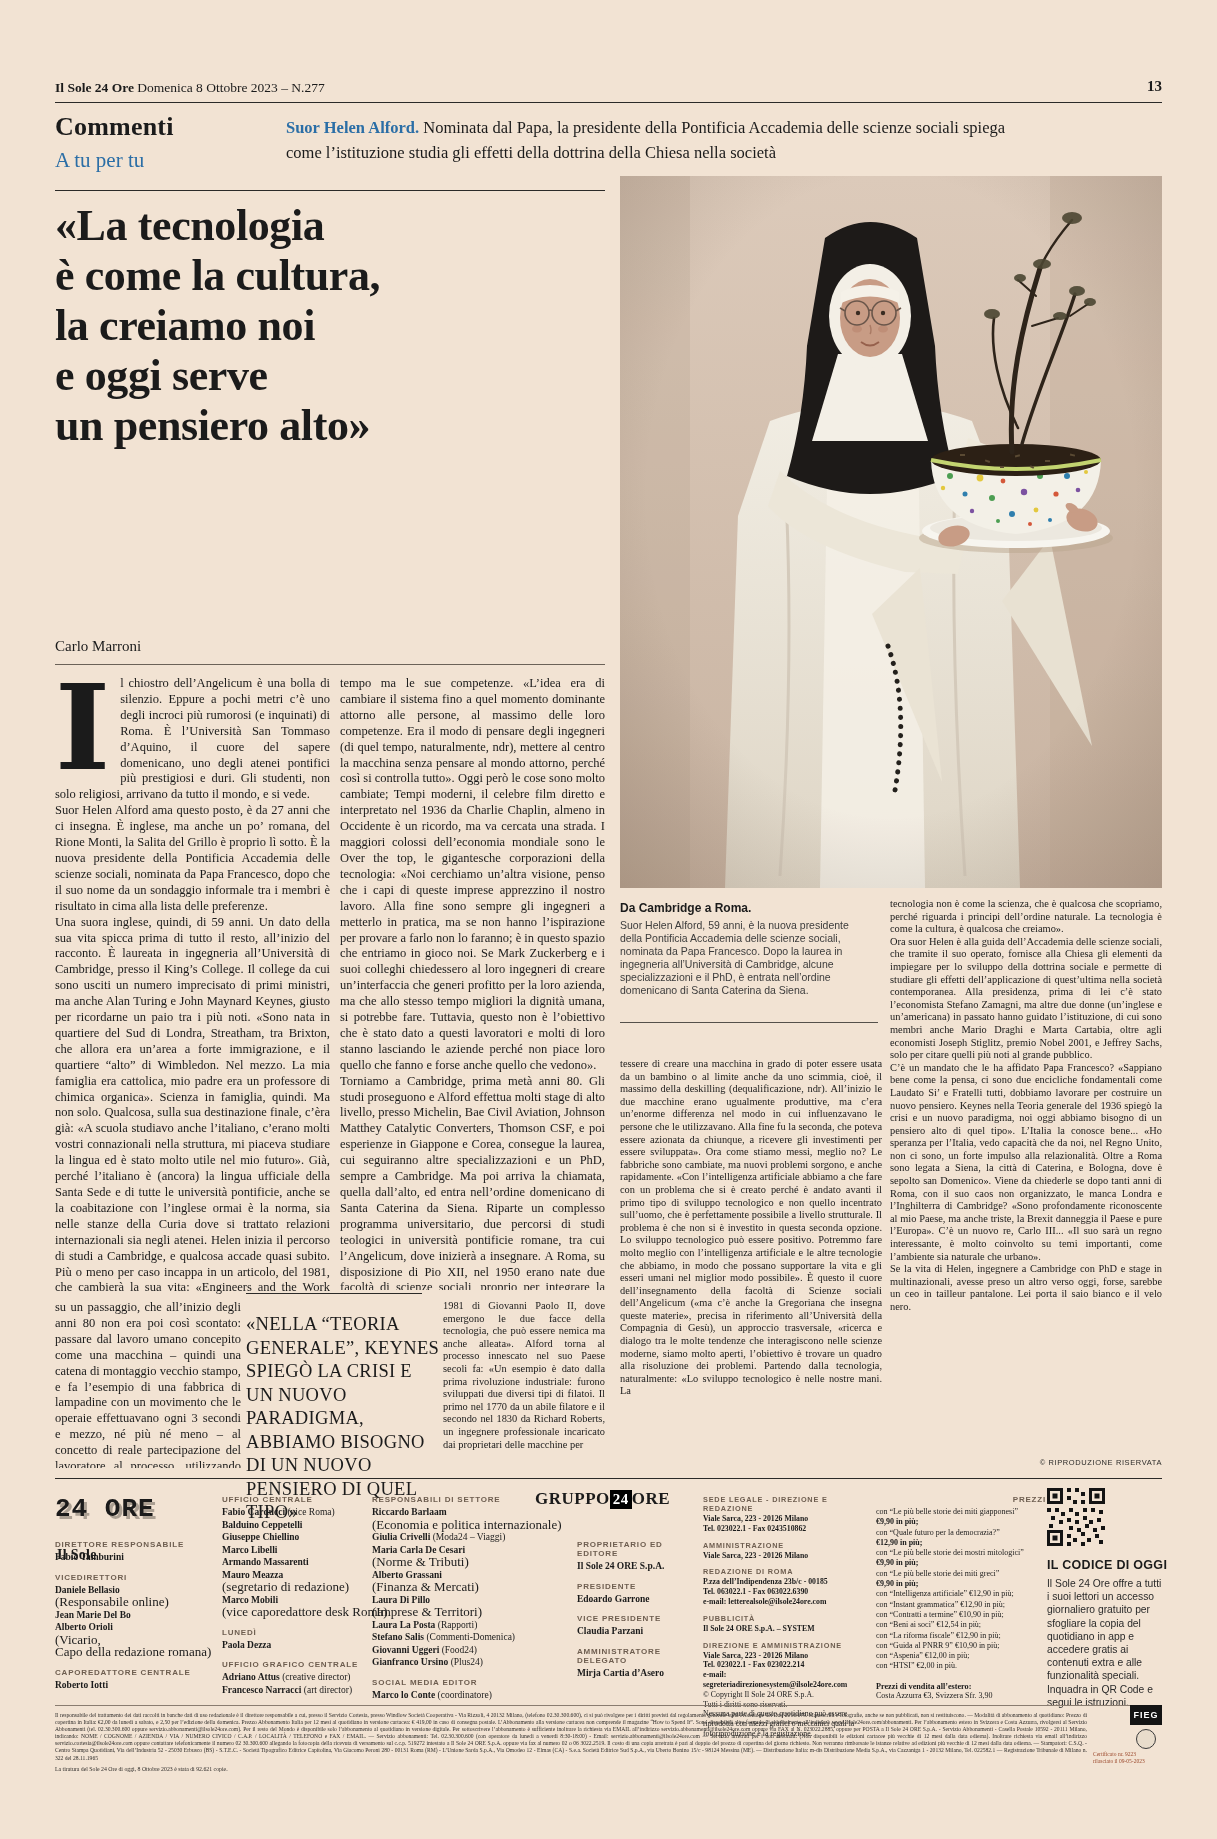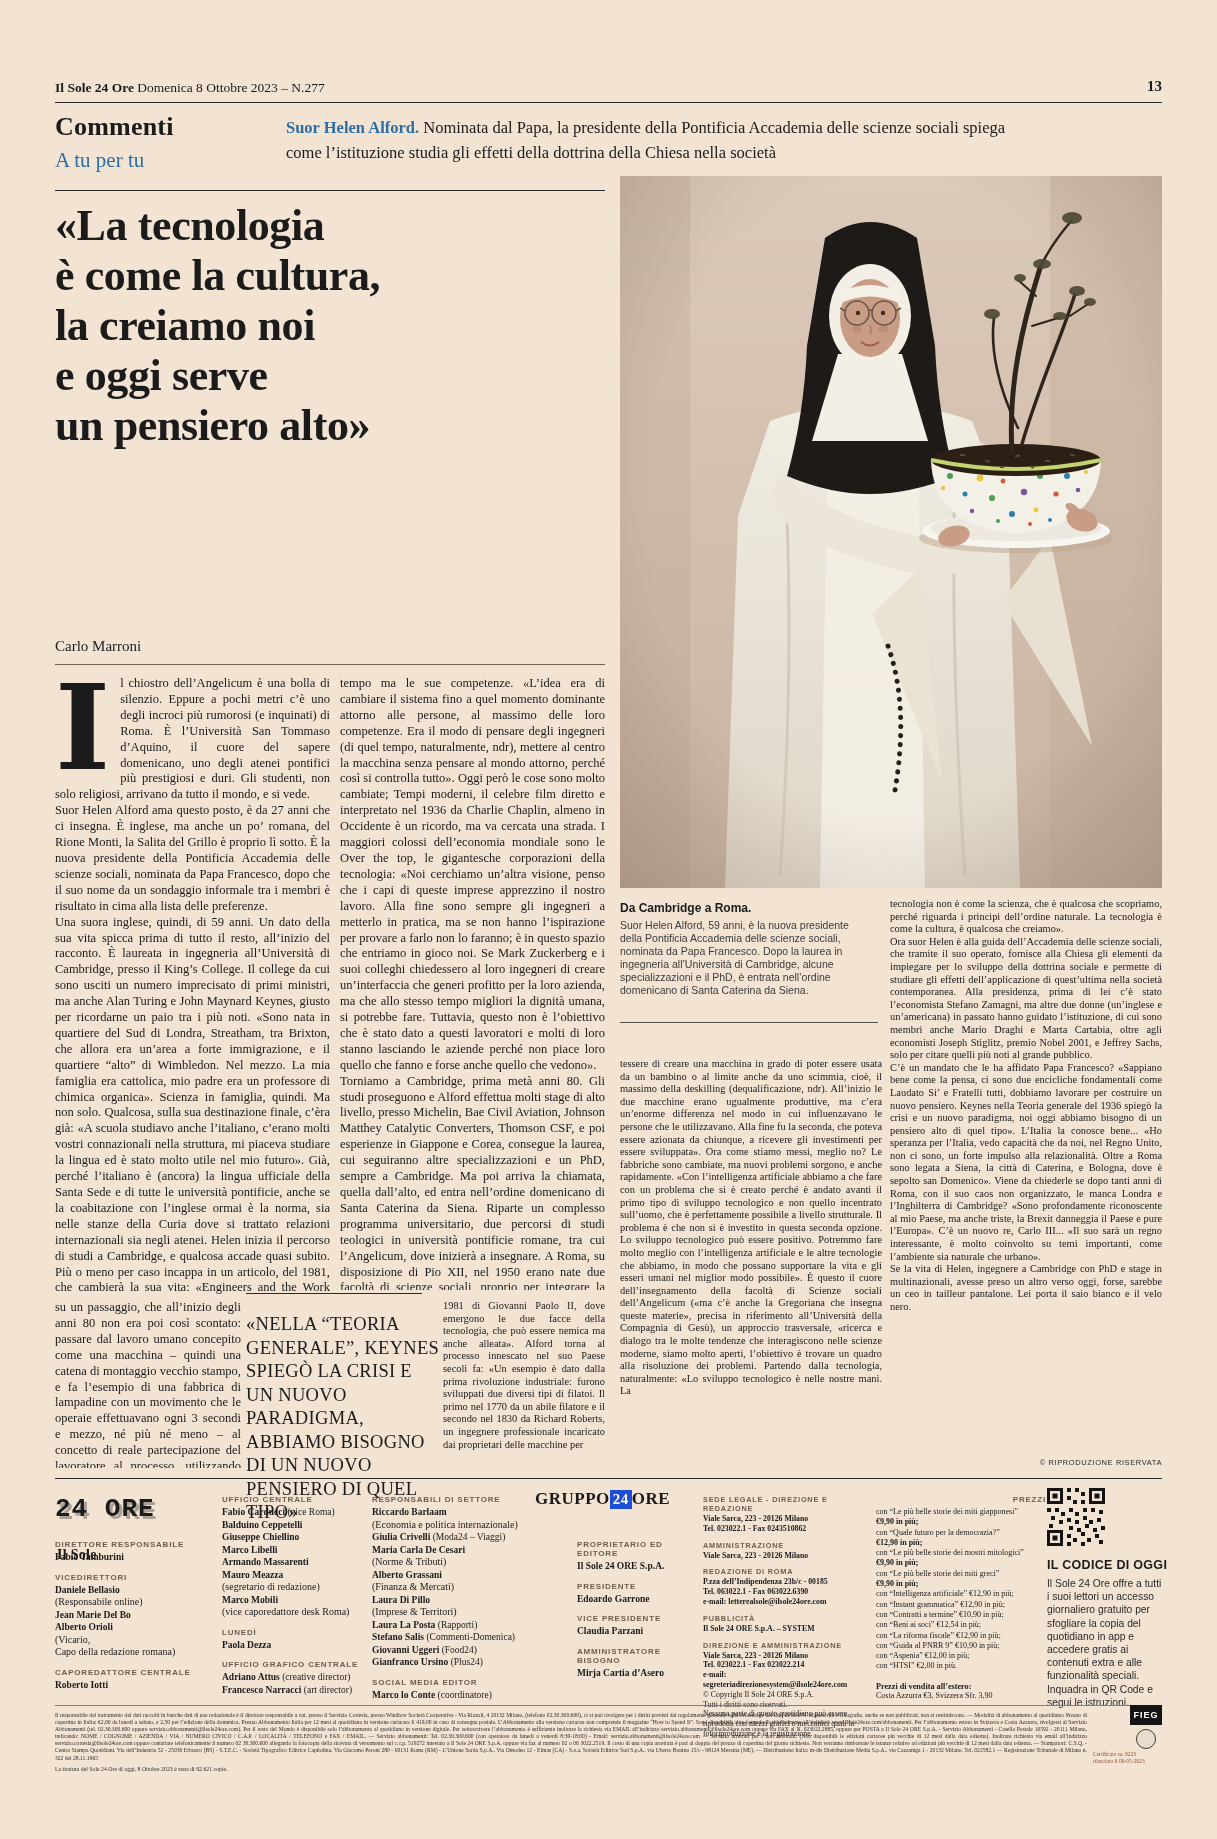--- a/index.html
+++ b/index.html
@@ -47,35 +47,35 @@
 
   
   .f-rule{top:1478px;left:55px;width:1107px;height:1px;background:#2b2a28;}
   .logo-top{top:1547px;left:57px;font-size:14px;font-weight:bold;letter-spacing:.3px;}
   .logo-main{top:1494px;left:55px;font-size:26px;font-weight:bold;font-family:Liberation Mono, monospace;letter-spacing:1px;text-shadow:3px 3px 0 rgba(40,35,30,.35);}
   .fc{position:absolute;}
   .fc .it-h{font-family:"Liberation Sans",sans-serif;font-size:8px;font-weight:bold;letter-spacing:.8px;color:#6e5e50;margin:9px 0 2px;}
   .fc .it-h:first-child{margin-top:0;}
   .fc .it-n{font-size:9.5px;line-height:12.5px;font-weight:bold;}
   .fc .it-n .note{font-weight:normal;}
-  .fc .it-r{font-size:10px;line-height:12.5px;}
+  .fc .it-r{font-size:13px;line-height:12.5px;}
   .fcA{top:1540px;left:55px;width:165px;}
   .fcB{top:1495px;left:222px;width:190px;}
   .fcC{top:1495px;left:372px;width:190px;}
   .fcD{top:1540px;left:577px;width:128px;}
   .fcE{top:1495px;left:703px;width:168px;}
   .fcE .it-n,.fcE .it-r{font-size:7.8px;line-height:9.8px;}
   .fcE .it-h{font-size:7.3px;margin:7px 0 1px;}
   .fcF{top:1495px;left:876px;width:170px;}
   .fcF .it-h{margin-bottom:3px;text-align:right;}
   .fcF .it-pl,.fcF .it-pb{font-size:8px;line-height:10.3px;}
   .fcF .it-pb{font-weight:bold;}
   .fcF .it-h2{font-size:8.2px;font-weight:bold;margin-top:10px;}
   .gruppo{top:1489px;left:535px;font-size:17px;letter-spacing:.5px;font-weight:bold;font-family:"Liberation Serif",serif;}
-  .gruppo .g24{display:inline-block;background:#1d4ed8;color:#fff;padding:1px 3px;font-size:15px;}
+  .gruppo .g24{display:inline-block;background:#000000;color:#fff;padding:1px 3px;font-size:15px;}
   .qr{top:1488px;left:1047px;}
   .codice-title{top:1558px;left:1047px;font-size:12.5px;font-weight:bold;font-family:"Liberation Sans",sans-serif;letter-spacing:.3px;}
   .codice-text{top:1577px;left:1047px;width:118px;font-size:10.3px;line-height:13.2px;font-family:"Liberation Sans",sans-serif;color:#2a2a2a;}
 
   
   .fp-rule{top:1705px;left:55px;width:1107px;height:1px;background:#8a7d70;}
   .fineprint{top:1712px;left:55px;width:1032px;font-size:5.6px;line-height:7.1px;text-align:justify;color:#2e2c2a;}
   .tiratura{top:1766px;left:55px;width:1032px;font-size:5.8px;color:#2e2c2a;}
   .fieg{top:1705px;left:1130px;width:32px;height:20px;background:#141414;color:#fff;font-family:"Liberation Sans",sans-serif;font-weight:bold;font-size:9px;text-align:center;line-height:20px;letter-spacing:1px;}
   .emblem{top:1729px;left:1136px;width:18px;height:18px;border:1.5px solid #3a3a3a;border-radius:50%;background:#e8dccb;}
@@ -304,21 +304,21 @@
     </div>
 
   <div class="abs gruppo"><span>GRUPPO</span><span class="g24">24</span><span>ORE</span></div>
   <div class="fc fcD">
       <div class="it-h">PROPRIETARIO ED EDITORE</div>
       <div class="it-n">Il Sole 24 ORE S.p.A.</div>
       <div class="it-h">PRESIDENTE</div>
       <div class="it-n">Edoardo Garrone</div>
       <div class="it-h">VICE PRESIDENTE</div>
       <div class="it-n">Claudia Parzani</div>
-      <div class="it-h">AMMINISTRATORE BISOGNO</div>
+      <div class="it-h">AMMINISTRATORE DELEGATO</div>
       <div class="it-n">Mirja Cartia d’Asero</div>
     </div>
   <div class="fc fcE">
       <div class="it-h">SEDE LEGALE - DIREZIONE E REDAZIONE</div>
       <div class="it-n">Viale Sarca, 223 - 20126 Milano</div>
       <div class="it-n">Tel. 023022.1 - Fax 0243510862</div>
       <div class="it-h">AMMINISTRAZIONE</div>
       <div class="it-n">Viale Sarca, 223 - 20126 Milano</div>
       <div class="it-h">REDAZIONE DI ROMA</div>
       <div class="it-n">P.zza dell’Indipendenza 23b/c - 00185</div>

